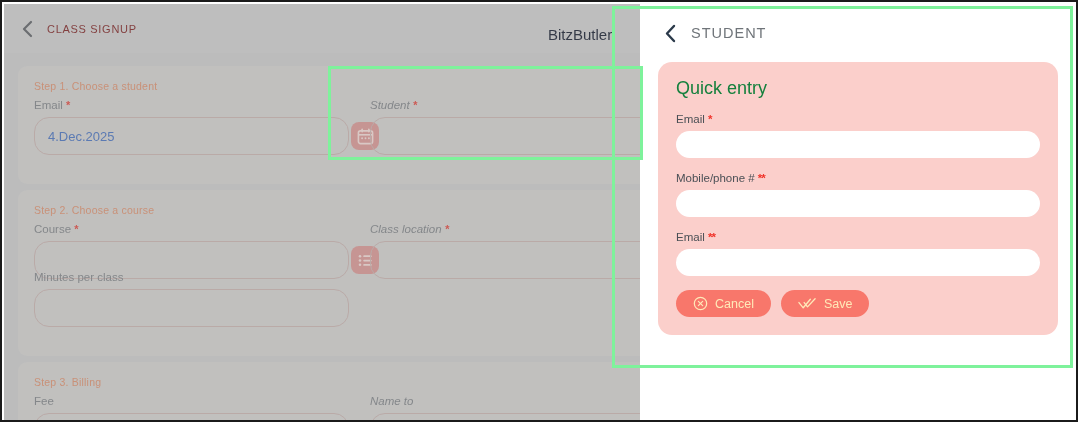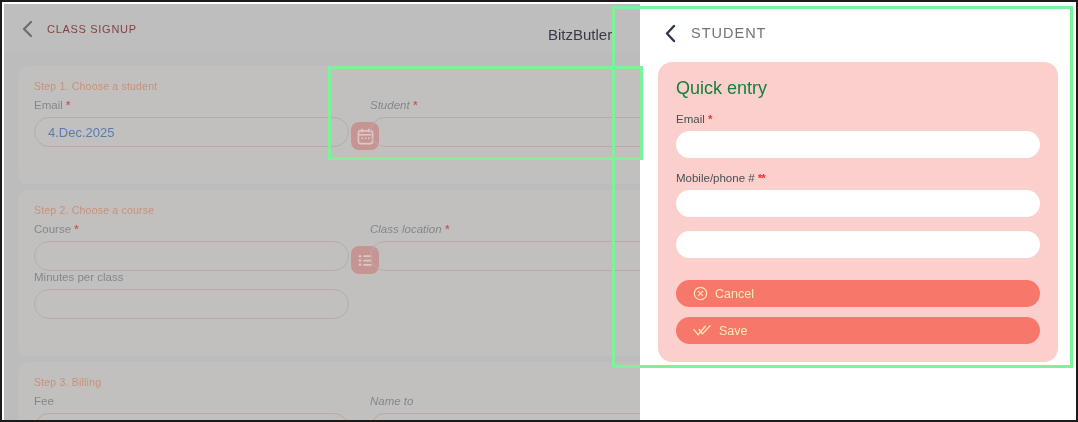--- a/index.html
+++ b/index.html
@@ -68,21 +68,21 @@
     font-size: 10.5px; color: #e49470; letter-spacing: 0.2px;
   }
 
   .field { position: absolute; }
   .field-label {
     font-size: 11.5px; color: #82868a; white-space: nowrap;
     margin-bottom: 6px; display: block;
   }
   .req { color: #e8453c; font-size: 11px; font-weight: bold; }
   .field-input {
-    height: 30px; border: 1px solid #cfb8b4;
+    height: 38px; border: 1px solid #cfb8b4;
     border-radius: 15px; background: transparent;
     display: flex; align-items: center; padding: 0 13px;
     font-size: 13px; color: #4773c4;
   }
   .pill-icon {
     position: absolute;
     width: 28px; height: 28px; border-radius: 8px;
     background: #e09a97;
     display: flex; align-items: center; justify-content: center;
   }
@@ -130,21 +130,21 @@
   .q-label {
     font-size: 11.5px; color: #4a4f55; margin-bottom: 6px; display:block;
   }
   .q-req { color: #f0342b; font-weight: bold; letter-spacing: -1px; }
   .q-input {
     height: 27px; background: #ffffff;
     border-radius: 14px; border: none; width: 100%;
     margin-bottom: 14px; padding: 0 14px;
     font-size: 12.5px; color: #333; outline: none;
   }
-  .q-btn-row { display: flex; gap: 10px; margin-top: 8px; flex-direction: column; }
+  .q-btn-row { display: flex; gap: 10px; margin-top: 0; }
   .q-btn {
     display: flex; align-items: center; gap: 7px;
     background: #f8776b; border: none;
     border-radius: 17px; height: 27px;
     padding: 0 17px; cursor: pointer;
     color: #ffe9b8; font-size: 12.5px;
     font-family: "Liberation Sans", sans-serif;
   }
   .q-btn svg { display: block; }
 
@@ -274,20 +274,21 @@
 
     <div class="quick-card">
       <div class="quick-title">Quick entry</div>
 
       <label class="q-label"><span>Email</span> <span class="q-req">*</span></label>
       <input class="q-input" type="text" placeholder="" style="">
 
       <label class="q-label"><span>Mobile/phone #</span> <span class="q-req">**</span></label>
       <input class="q-input" type="text" placeholder="" style="">
 
+      <label class="q-label"><span>Email</span> <span class="q-req">**</span></label>
       <input class="q-input" type="text" placeholder="" style="">
 
       <div class="q-btn-row">
         <button class="q-btn">
           <span>
             <svg width="15" height="15" viewBox="0 0 16 16">
               <circle cx="8" cy="8" r="6.6" fill="none" stroke="#ffe9b8" stroke-width="1.3"></circle>
               <line x1="5.7" y1="5.7" x2="10.3" y2="10.3" stroke="#ffe9b8" stroke-width="1.3" stroke-linecap="round"></line>
               <line x1="10.3" y1="5.7" x2="5.7" y2="10.3" stroke="#ffe9b8" stroke-width="1.3" stroke-linecap="round"></line>
             </svg>

